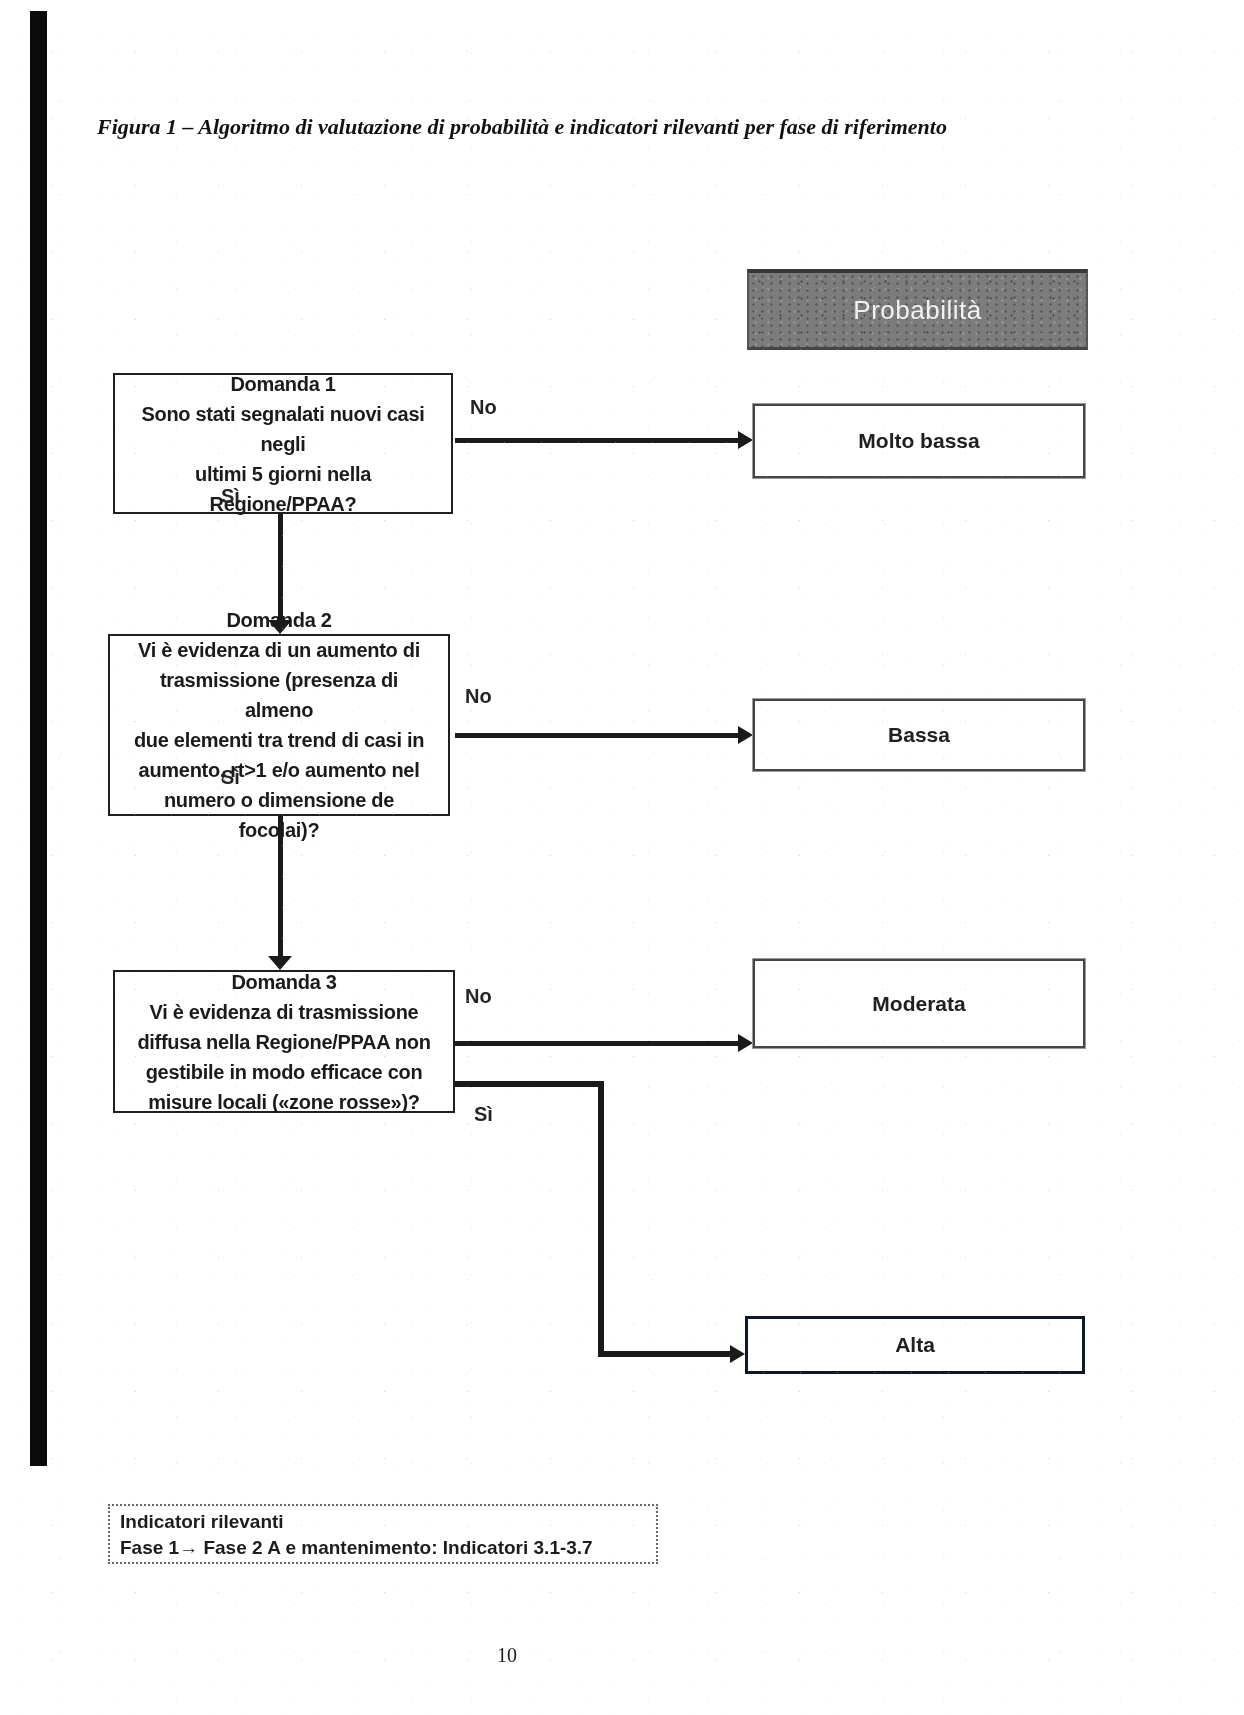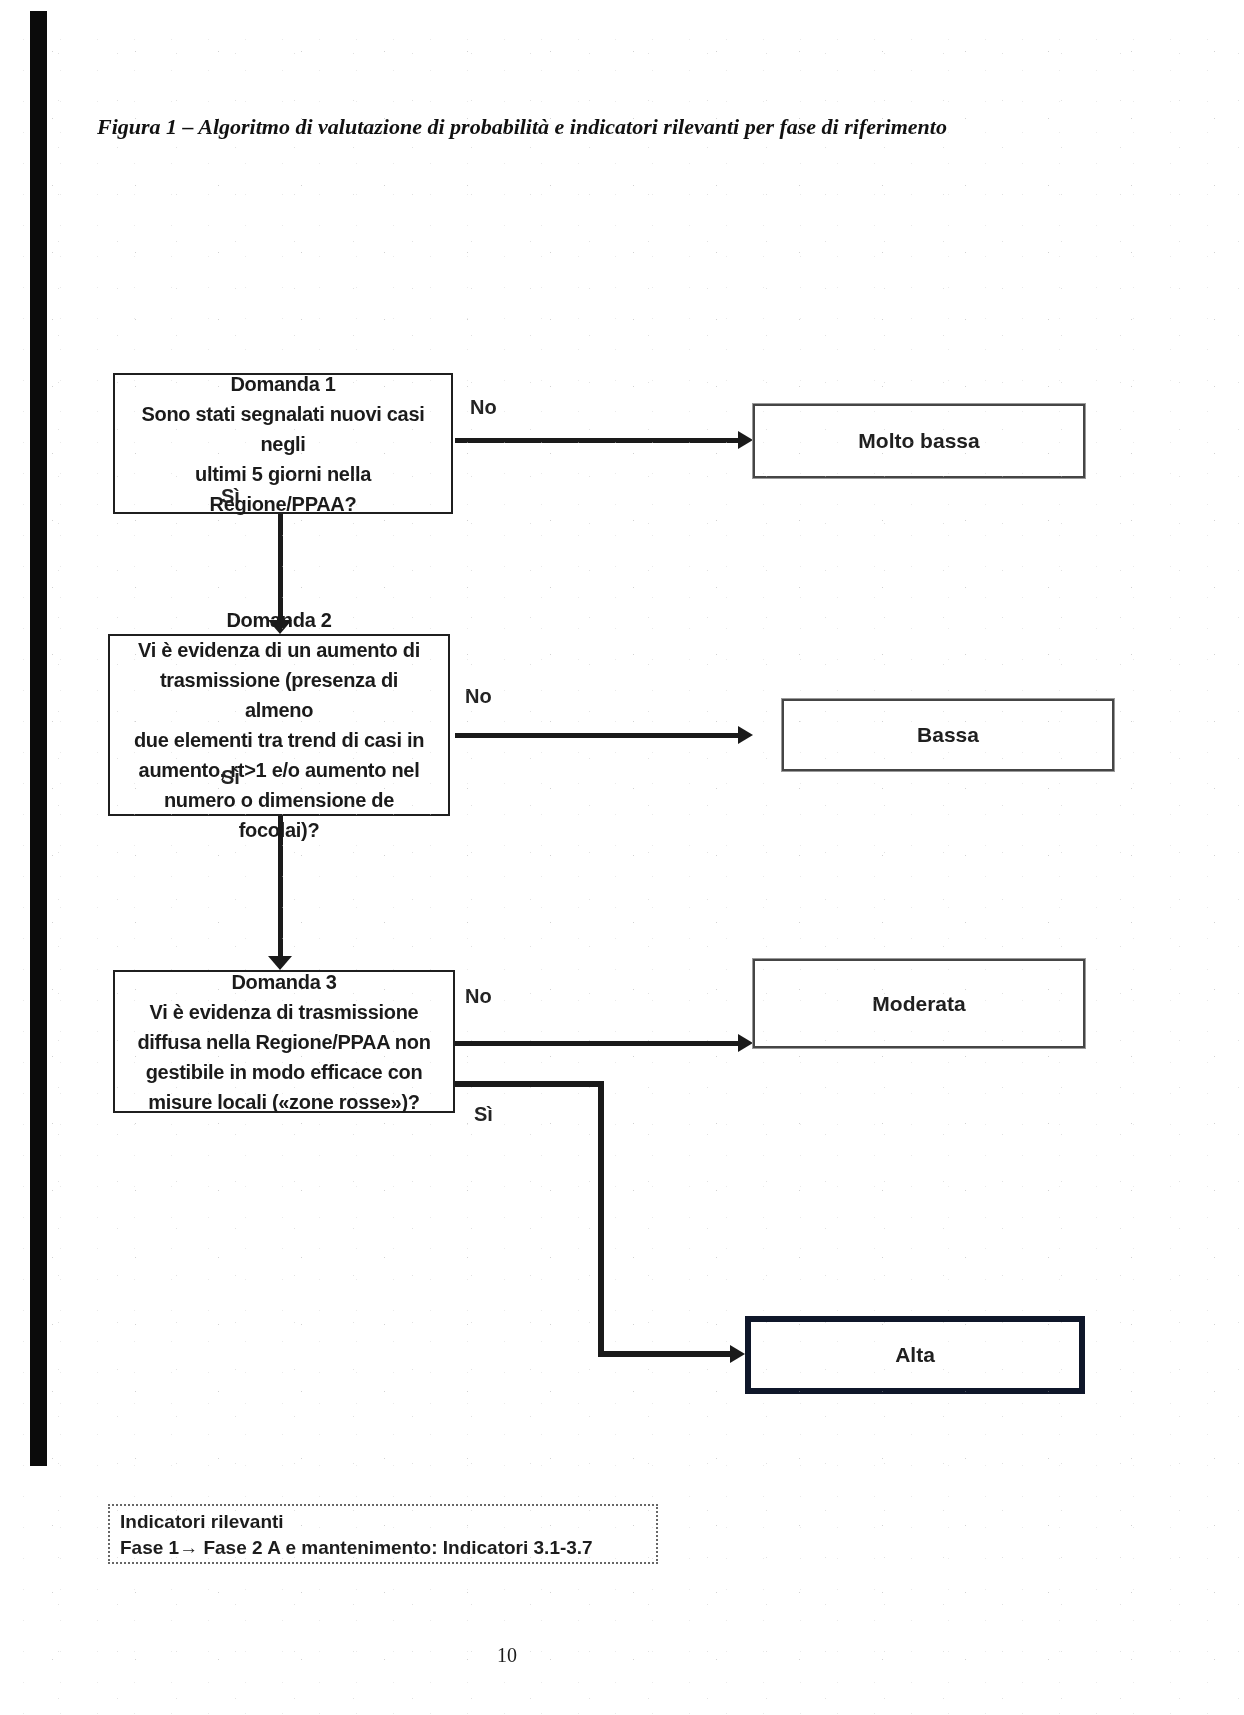--- a/index.html
+++ b/index.html
@@ -46,23 +46,23 @@
   .qbox .qtext{white-space:pre-line;}
   .q1{left:113px;top:362px;width:340px;height:141px;}
   .q2{left:108px;top:623px;width:342px;height:182px;}
   .q3{left:113px;top:959px;width:342px;height:143px;}
   .outcome{
     background:#fff;border:2px solid #454545;box-shadow:0 0 0 1px #9a9a9a;z-index:2;
     display:flex;align-items:center;justify-content:center;
     font-size:21px;font-weight:600;color:#202020;text-align:center;
   }
   .o1{left:753px;top:393px;width:332px;height:74px;}
-  .o2{left:782px;top:688px;width:332px;height:72px;}
+  .o2{left:753px;top:688px;width:332px;height:72px;}
   .o3{left:753px;top:948px;width:332px;height:89px;}
-  .o4{left:745px;top:1305px;width:340px;height:78px;border:6px solid #0f172a;box-shadow:none;}
+  .o4{left:745px;top:1305px;width:340px;height:58px;border:3px solid #0f172a;box-shadow:none;}
   .edge-label{font-size:20px;font-weight:600;color:#242424;z-index:3;}
   .hline{background:#1a1a1a;height:5px;z-index:1;}
   .vline{background:#1a1a1a;width:5px;z-index:1;}
   .sipath{background:#1a1a1a;z-index:1;}
   .head-right{
     width:0;height:0;z-index:1;
     border-top:9px solid transparent;border-bottom:9px solid transparent;
     border-left:15px solid #1a1a1a;
   }
   .head-down{
@@ -83,20 +83,23 @@
 </style>
 </head>
 <body>
 
 <div class="page">
 
   <div class="abs scan-bar"></div>
 
   <div class="abs title">Figura 1 – Algoritmo di valutazione di probabilità e indicatori rilevanti per fase di riferimento</div>
 
+  <div class="abs prob-header">
+    <span>Probabilità</span>
+  </div>
 
   <div class="abs qbox q1">
     <div>Domanda 1</div>
     <div class="qtext">Sono stati segnalati nuovi casi negli
 ultimi 5 giorni nella Regione/PPAA?</div>
   </div>
   <div class="abs edge-label" style="left:470px;top:385px;">No</div>
   <div class="abs hline" style="left:455px;top:427px;width:284px;"></div>
   <div class="abs head-right" style="left:738px;top:420px;"></div>
   <div class="abs outcome o1">

